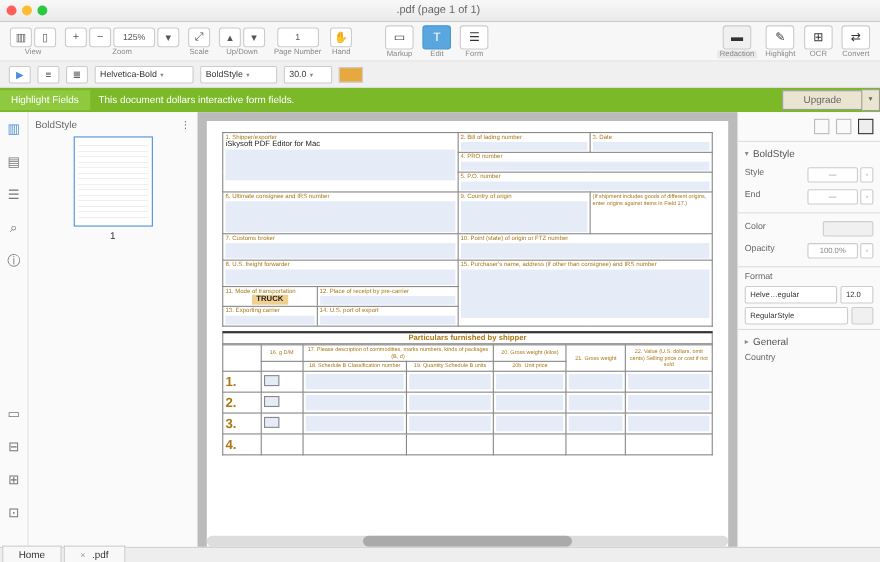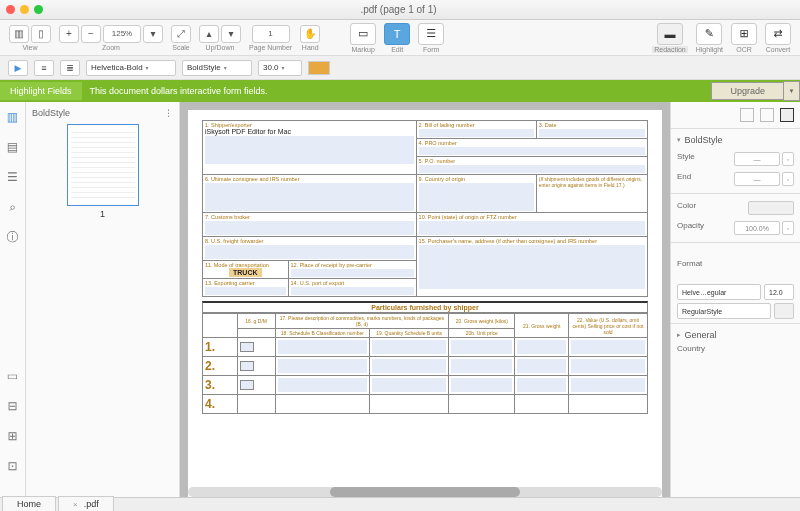--- a/index.html
+++ b/index.html
@@ -428,21 +428,21 @@
         <div class="rp-ctrl sw"></div>
       </div>
     <div class="rp-row">
         <span class="rp-lab">Opacity</span>
         <div style="display:flex;gap:2px">
           <div class="rp-ctrl">100.0%</div>
           <div class="rp-ctrl" style="width:12px">◦</div>
         </div>
       </div>
     <hr class="rp">
-    <div class="rp-lab" style="margin:16px 0">Format</div>
+    <div class="rp-lab" style="margin:4px 0">Format</div>
     <div class="rp-fmt">
         <div class="rp-fsel">Helve…egular</div>
         <div class="rp-fsel" style="flex:0 0 30px">12.0</div>
       </div>
     <div class="rp-fmt">
         <div class="rp-fsel">RegularStyle</div>
         <div class="rp-fsel sw" style="flex:0 0 20px;background:#f0f0f0"></div>
       </div>
     <hr class="rp">
     <div class="rp-sect">General</div>

